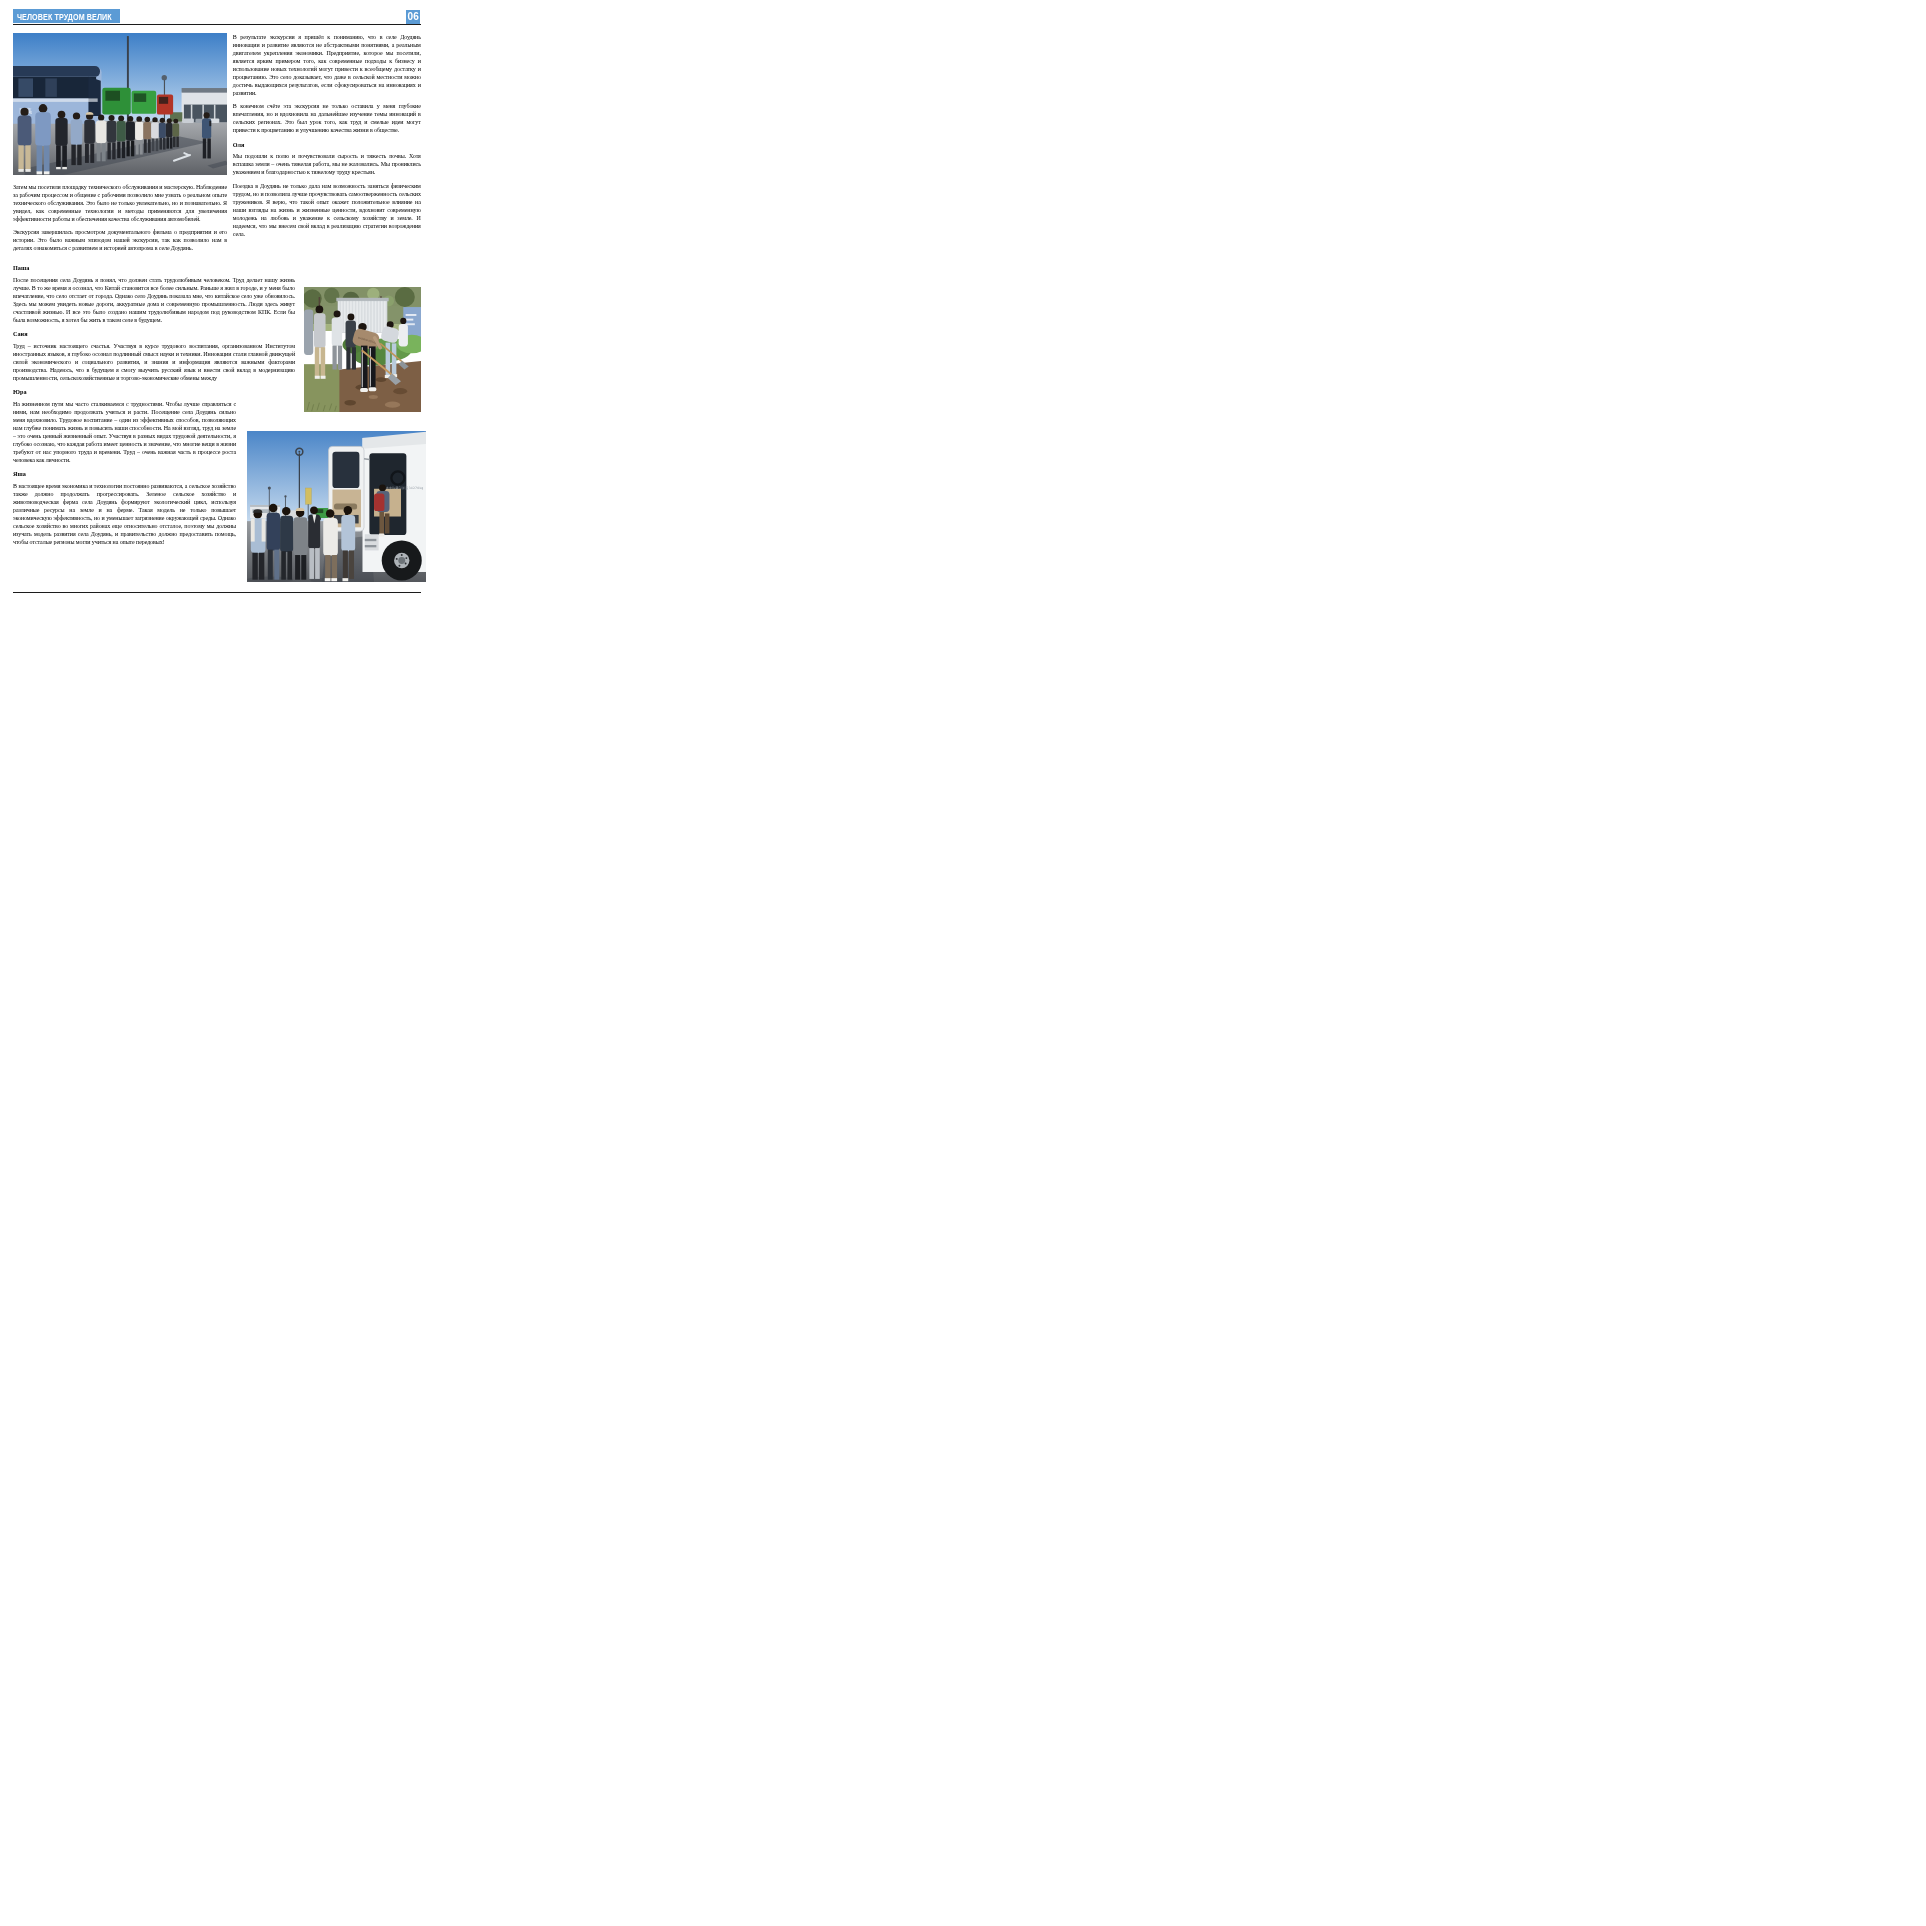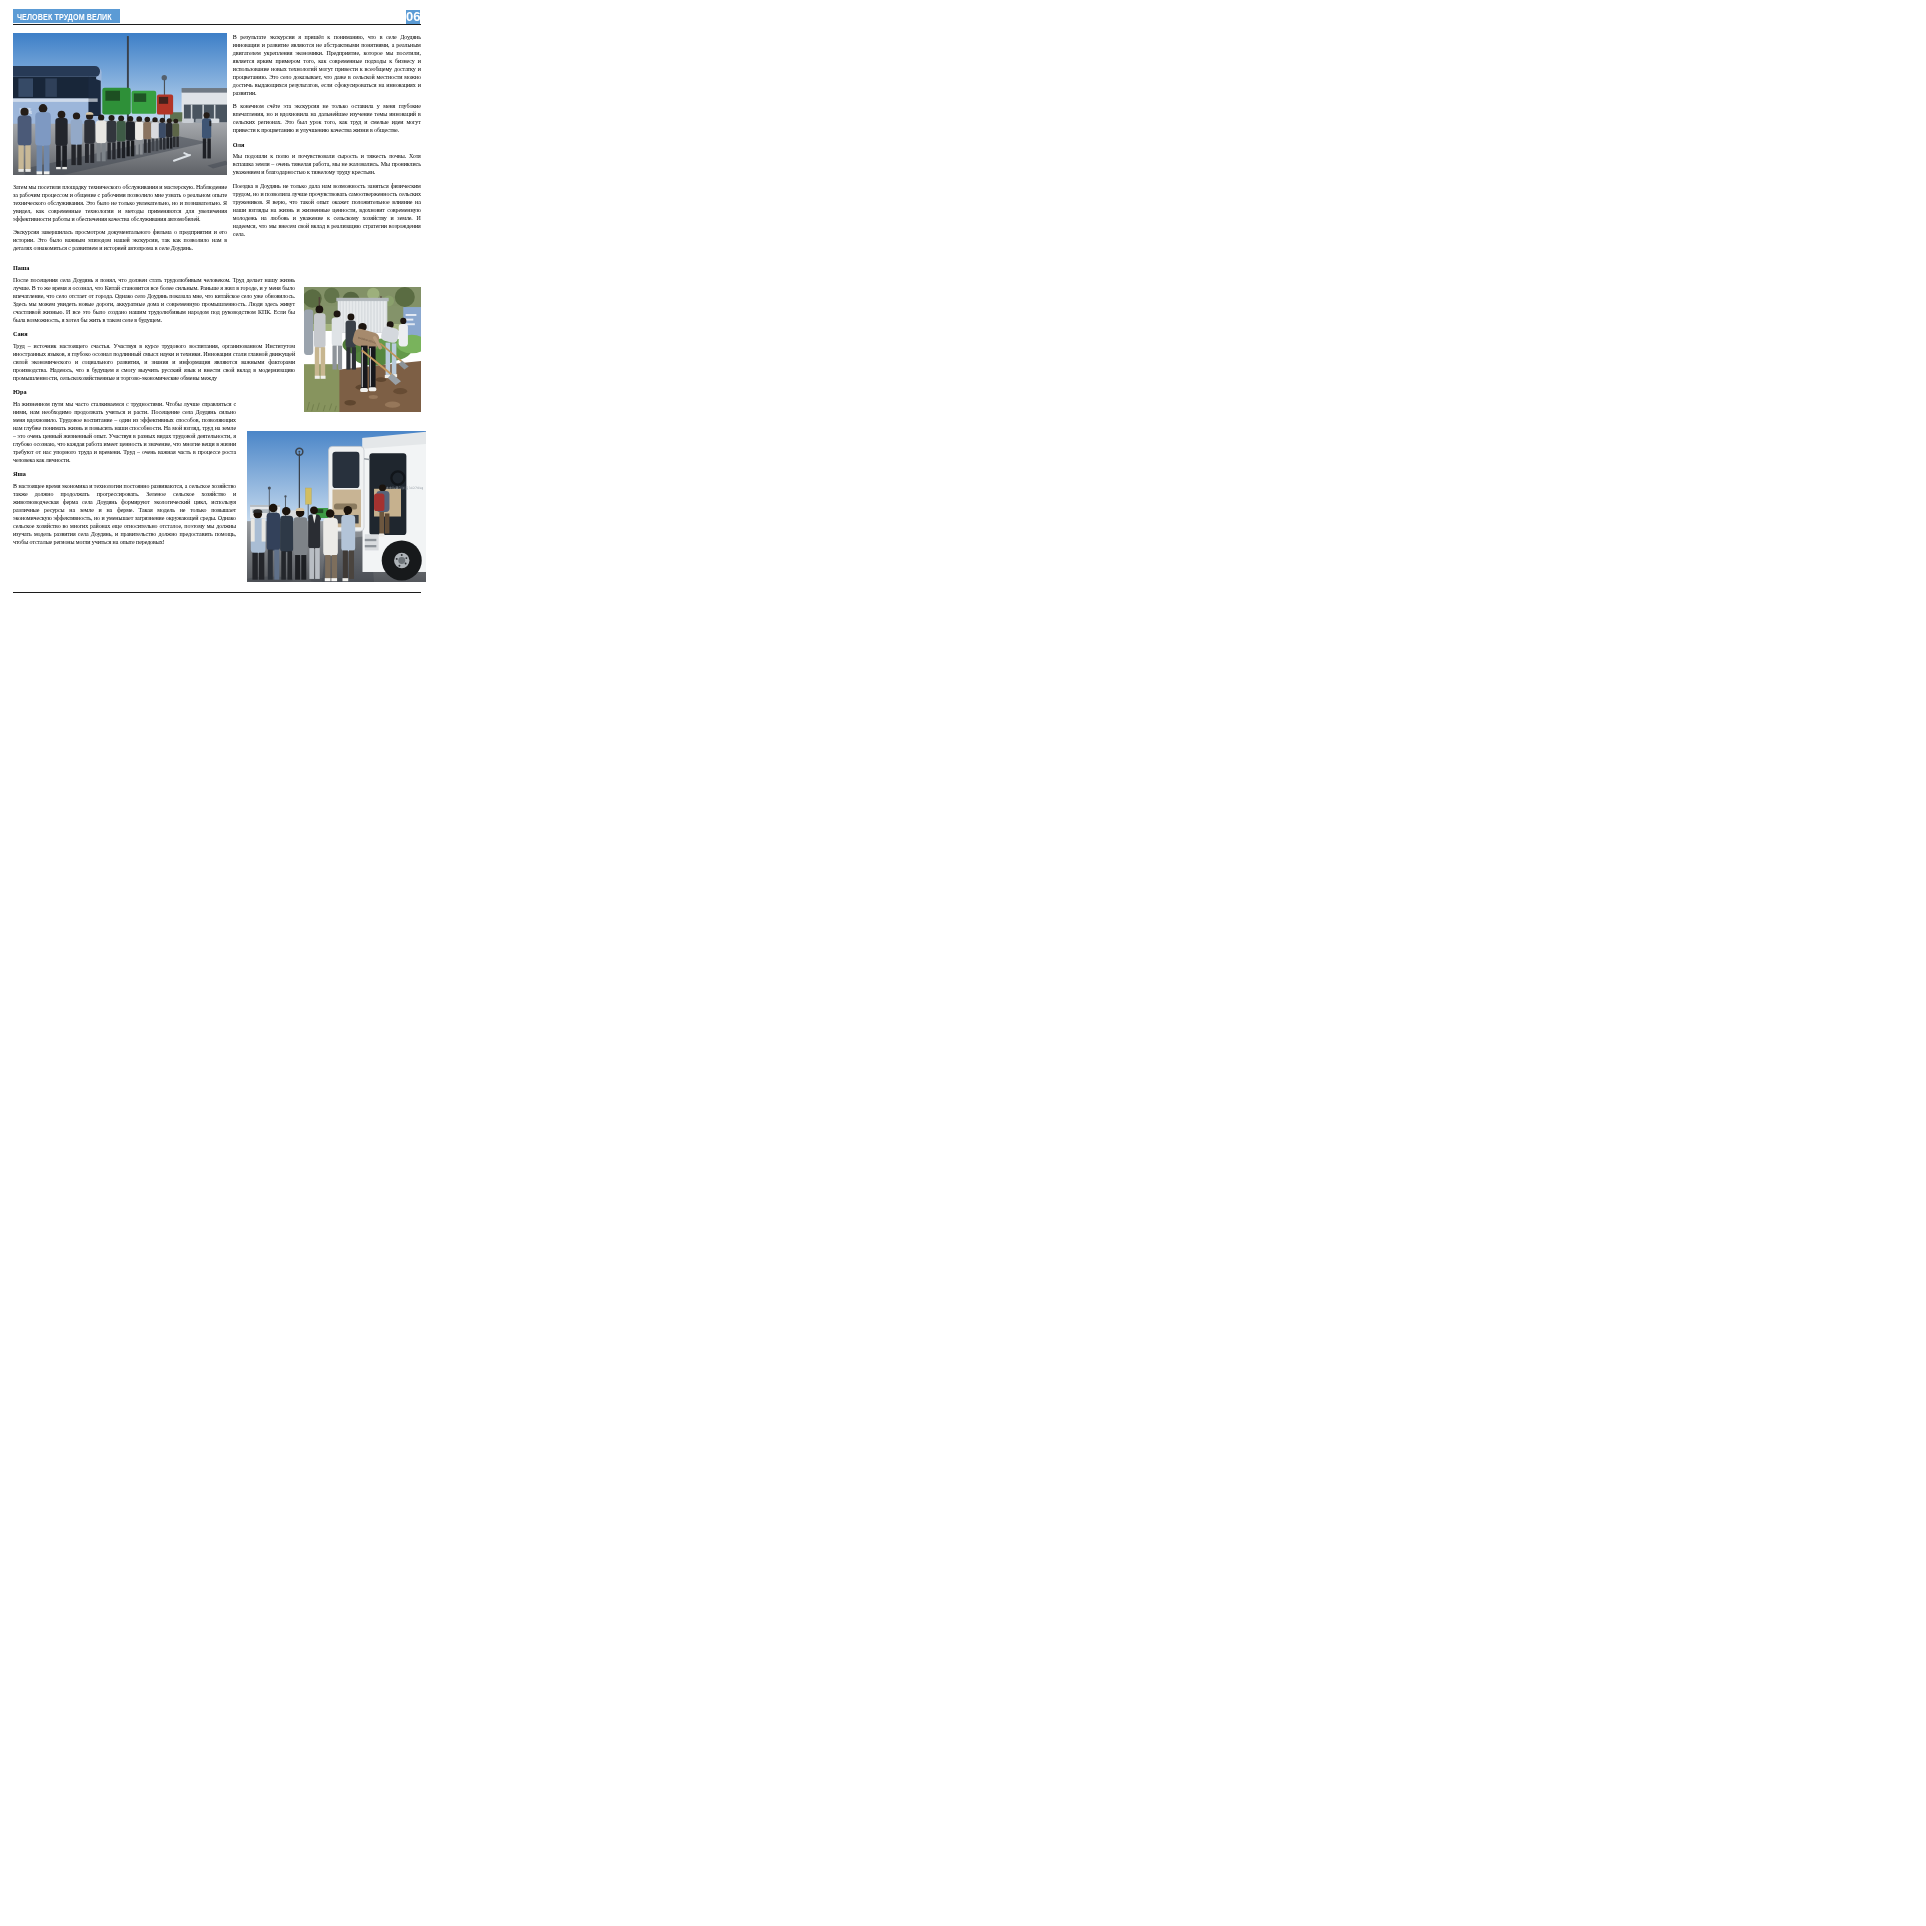--- a/index.html
+++ b/index.html
@@ -6,21 +6,21 @@
   .page{position:relative;width:431px;height:610px;background:#ffffff;overflow:hidden;
         font-family:"Liberation Serif", serif;color:#000;}
   
   .title-box{position:absolute;left:13px;top:8.9px;width:107px;height:14.3px;background:#5b9bd5;
              display:flex;align-items:center;padding-left:4.2px;box-sizing:border-box;}
   .title-text{color:#fff;font-family:"Liberation Sans",sans-serif;font-weight:bold;font-size:7.3px;
               white-space:nowrap;transform:scale(0.98,1.3);transform-origin:left center;letter-spacing:0.1px;}
   .header-bar{position:absolute;left:13px;top:23.5px;width:408px;height:1.2px;background:#1c1c1c;}
   .pagenum-box{position:absolute;left:406px;top:10px;width:14.3px;height:13.5px;background:#5b9bd5;
                display:flex;align-items:center;justify-content:center;color:#fff;
-               font-family:"Liberation Sans",sans-serif;font-weight:bold;font-size:13px;}
+               font-family:"Liberation Sans",sans-serif;font-weight:bold;font-size:10px;}
   
   .content{position:absolute;left:13px;top:33px;width:408px;}
   .row{display:flex;}
   .col-left{width:214px;margin-right:5.8px;flex:none;}
   .col-right{width:188px;flex:none;}
   p{margin:0 0 5.4px 0;font-size:6px;line-height:8px;text-align:justify;letter-spacing:-0.1px;}
   h3{margin:6.2px 0 3.9px 0;font-size:6.2px;line-height:8px;font-weight:bold;}
   .col-right p:first-child{margin-top:0;}
   .w-wide{width:282px;}
   .w-narrow{width:223px;}

